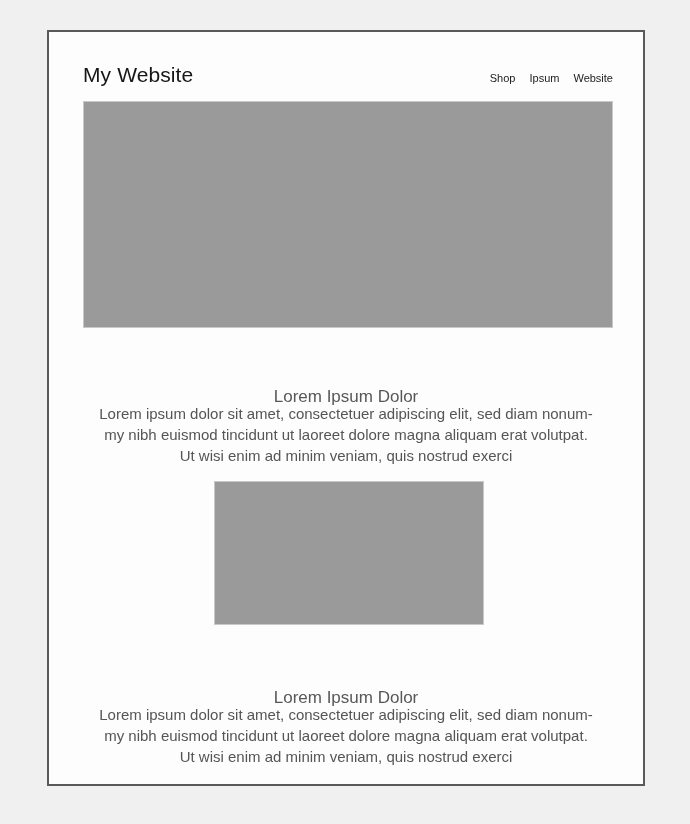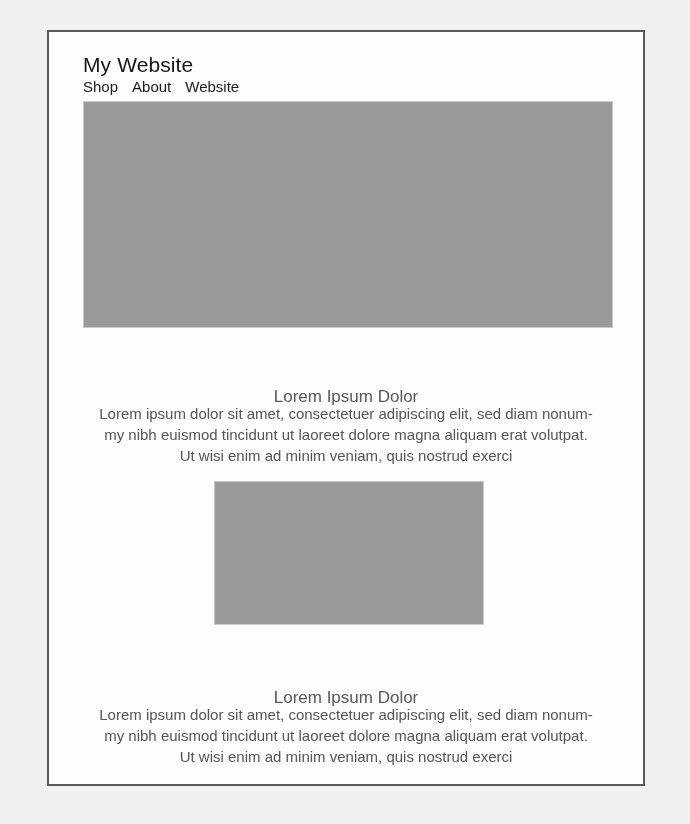--- a/index.html
+++ b/index.html
@@ -31,46 +31,45 @@
     width: 100%;
     height: 100%;
     box-sizing: border-box;
   }
 
   
   .site-header {
     position: absolute;
     left: 34px;
     right: 30px;
-    top: 22px;
+    top: 32px;
     height: 40px;
     display: flex;
     align-items: baseline;
     justify-content: space-between;
-    flex-direction: column;
   }
 
   .site-title {
     font-size: 21px;
     font-weight: 400;
     color: #161616;
     letter-spacing: 0.1px;
     line-height: 1;
     white-space: nowrap;
   }
 
   .site-nav {
     display: flex;
     align-items: baseline;
     gap: 14px;
     line-height: 1;
   }
 
   .nav-link {
-    font-size: 15px;
+    font-size: 11px;
     color: #1c1c1c;
     text-decoration: none;
     white-space: nowrap;
     cursor: pointer;
     text-align: center;
   }
 
   
   .media-box {
     background: #9a9a9a;
@@ -126,21 +125,21 @@
 </head>
 <body>
 
 <div class="page-frame">
   <div class="page-inner">
 
     <div class="site-header">
       <div class="site-title">My Website</div>
       <nav class="site-nav">
         <a class="nav-link" href="#">Shop</a>
-        <a class="nav-link" href="#">About</a>
+        <a class="nav-link" href="#">Ipsum</a>
         <a class="nav-link" href="#">Website</a>
       </nav>
     </div>
 
     <div class="media-box hero-media"></div>
 
     <h2 class="section-heading heading-one">Lorem Ipsum Dolor</h2>
 
     <p class="section-body body-one">
       <span>Lorem ipsum dolor sit amet, consectetuer adipiscing elit, sed diam nonum-</span>

